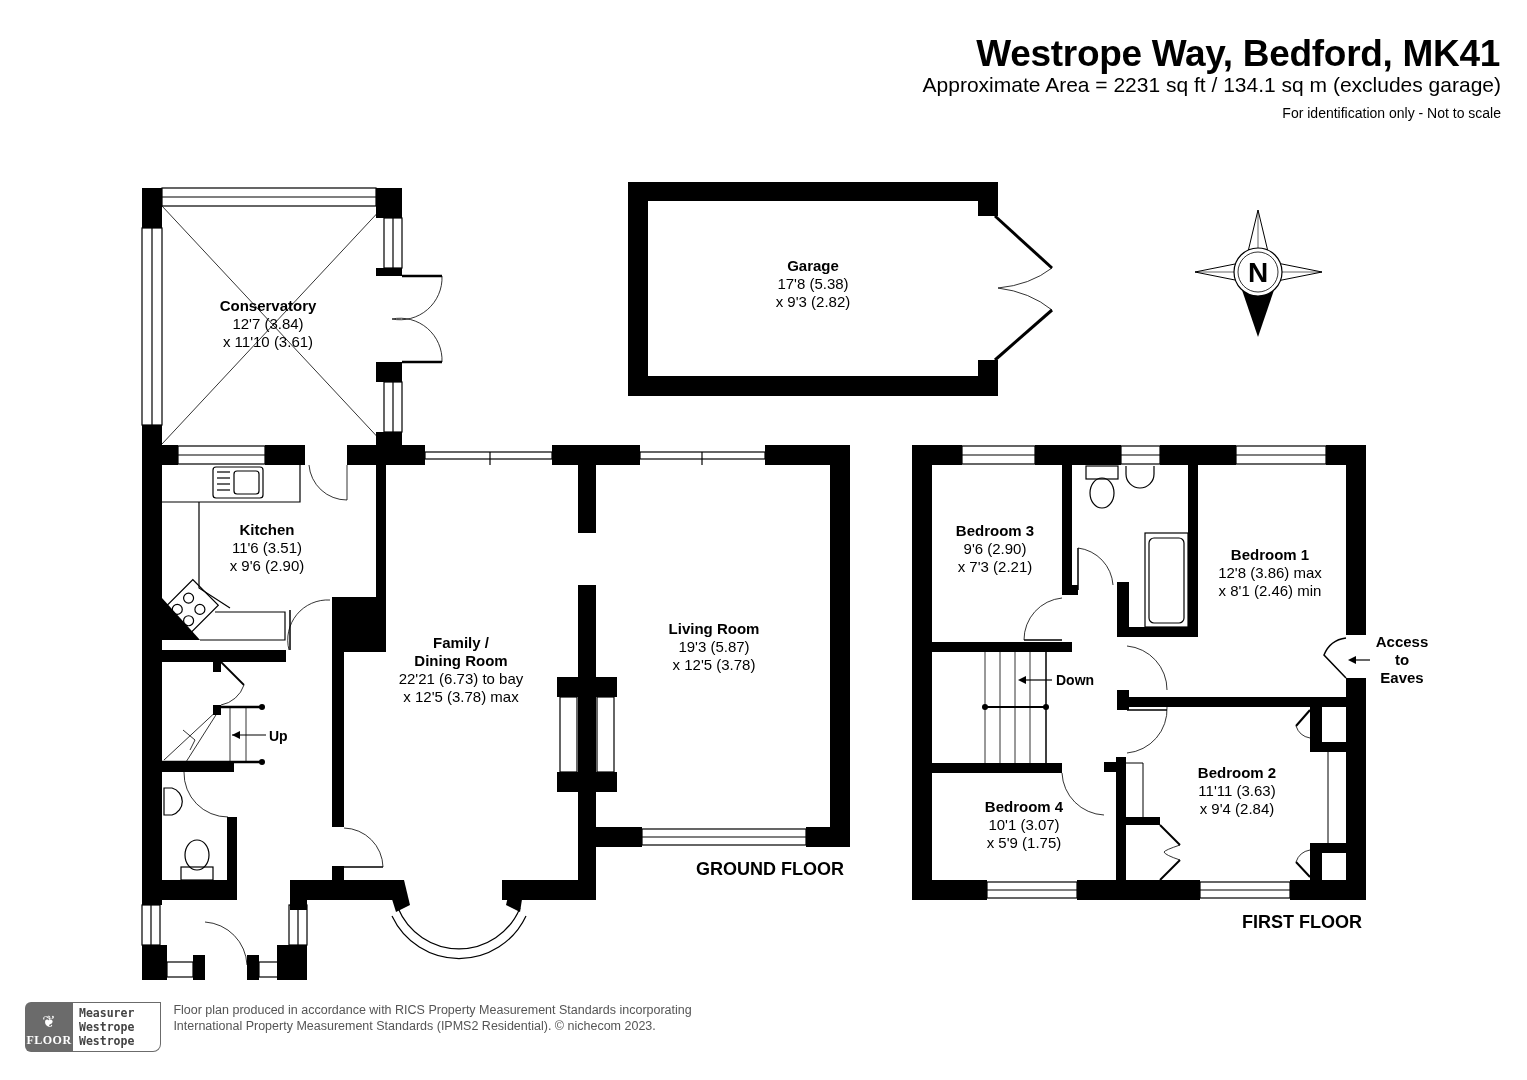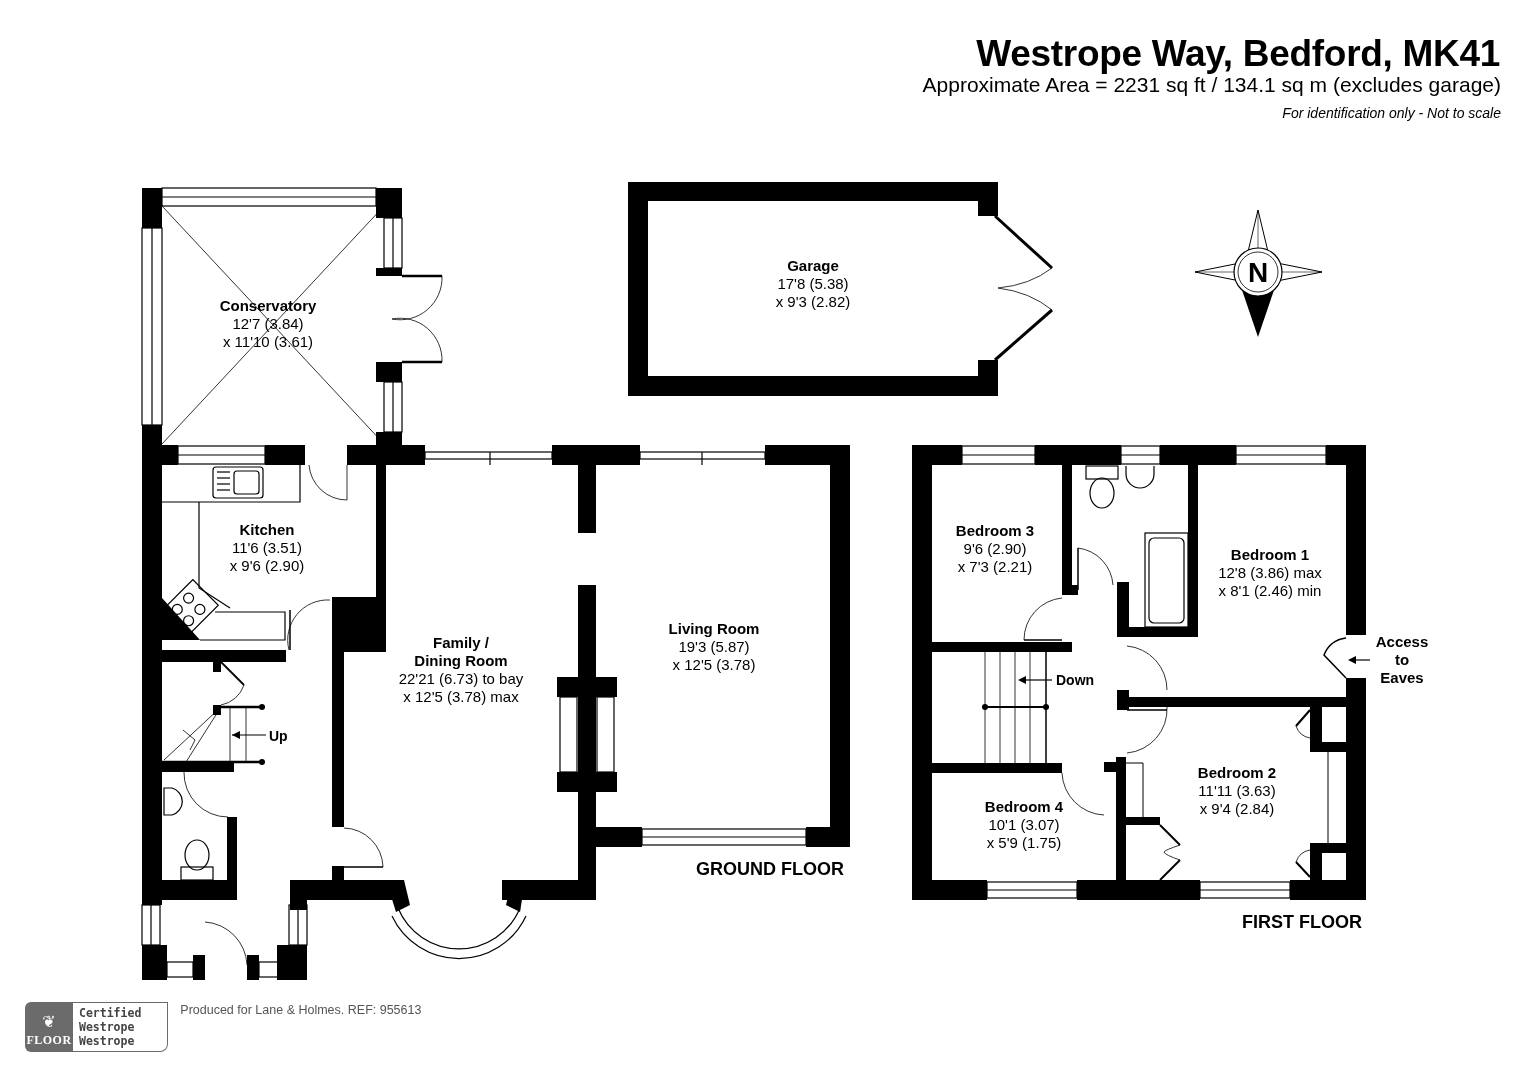--- a/index.html
+++ b/index.html
@@ -1,19 +1,19 @@
 <!DOCTYPE html>
 <html><head>
 <meta charset="utf-8">
 <style>
   html, body { margin: 0; padding: 0; background: #ffffff; }
   body { width: 1527px; height: 1080px; position: relative; overflow: hidden; font-family: "Liberation Sans", sans-serif; color: #000; }
   .title { position: absolute; right: 27px; top: 33px; font-size: 37px; font-weight: bold; letter-spacing: -0.3px; }
   .subtitle { position: absolute; right: 26px; top: 73px; font-size: 21px; }
-  .note { position: absolute; right: 26px; top: 105px; font-size: 14px; font-style: italic; }
+  .note { position: absolute; right: 26px; top: 105px; font-size: 14px; }
   svg.plan { position: absolute; left: 0; top: 0; }
   .room-label { font-family: "Liberation Sans", sans-serif; font-size: 15px; text-anchor: middle; }
   .room-name { font-weight: bold; }
   .floor-label { font-family: "Liberation Sans", sans-serif; font-size: 18px; font-weight: bold; }
   .small-label { font-family: "Liberation Sans", sans-serif; font-size: 14px; font-weight: bold; }
   .footer { position: absolute; left: 25px; top: 1002px; display: flex; align-items: flex-start; }
   .rics-badge { display: flex; align-items: stretch; height: 50px; }
   .rics-logo { width: 48px; background: #6b6b6b; color: #fff; border-radius: 6px 0 0 6px; display: flex; flex-direction: column; align-items: center; justify-content: flex-end; padding-bottom: 4px; box-sizing: border-box; }
   .rics-logo .lion { font-size: 16px; line-height: 18px; margin-bottom: 2px; }
   .rics-logo .rics-text { font-family: "Liberation Serif", serif; font-weight: bold; font-size: 12px; letter-spacing: 0.5px; }
@@ -361,21 +361,22 @@
   <text x="1242" y="928" class="floor-label">FIRST FLOOR</text>
 </svg>
 
 <div class="footer">
   <div class="rics-badge">
     <div class="rics-logo">
       <span class="lion">❦</span>
       <span class="rics-text">FLOOR</span>
     </div>
     <div class="rics-cert">
-      <div>Certified</div>
+      <div>Measurer</div>
       <div>Westrope</div>
       <div>Westrope</div>
     </div>
   </div>
   <div class="footer-text">
-    <div>Produced for Lane &amp; Holmes.   REF:  955613</div>
+    <div>Floor plan produced in accordance with RICS Property Measurement Standards incorporating</div>
+    <div>International Property Measurement Standards (IPMS2 Residential).   © nichecom 2023.</div>
   </div>
 </div>
 
 </body></html>

